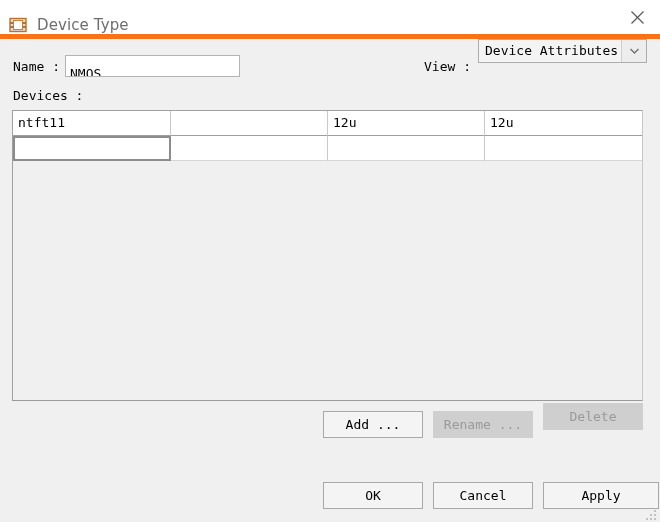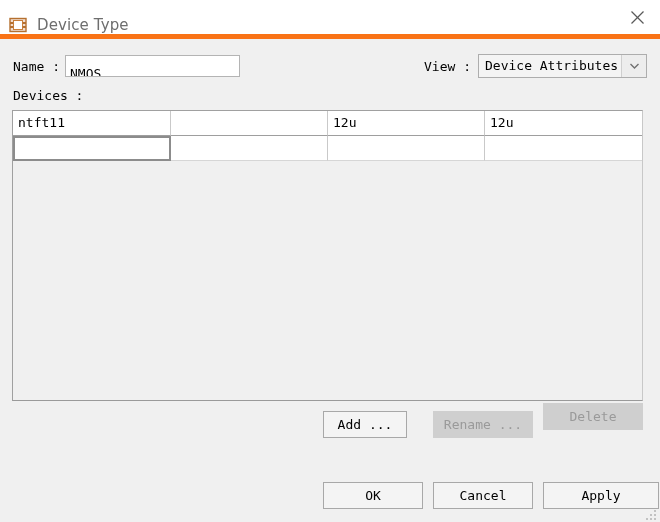--- a/index.html
+++ b/index.html
@@ -100,21 +100,21 @@
   
   .view-label {
     position: absolute;
     left: 424px; top: 20px;
     font-size: 13px;
     color: #000;
     white-space: nowrap;
   }
   .view-select {
     position: absolute;
-    left: 478px; top: 15px;
+    left: 478px; top: 0;
     width: 169px;
     height: 24px;
     box-sizing: border-box;
     border: 1px solid #adadad;
     background: #f4f4f4;
     display: flex;
     align-items: stretch;
   }
   .view-select-text {
     flex: 1 1 auto;
@@ -221,21 +221,21 @@
     background: #f4f4f4;
     border-color: #a8a8a8;
     color: #000;
   }
   .btn.disabled {
     background: #cfcfcf;
     border-color: #cfcfcf;
     color: #9a9a9a;
   }
 
-  .btn-add    { left: 323px; top: 372px; width: 84px; }
+  .btn-add    { left: 323px; top: 372px; width: 100px; }
   .btn-rename { left: 433px; top: 372px; width: 100px; }
   .btn-delete { left: 543px; top: 364px; width: 100px; }
 
   .btn-ok     { left: 323px; top: 443px; width: 100px; }
   .btn-cancel { left: 433px; top: 443px; width: 100px; }
   .btn-apply  { left: 543px; top: 443px; width: 116px; }
 
   .resize-grip {
     position: absolute;
     right: 2px;

